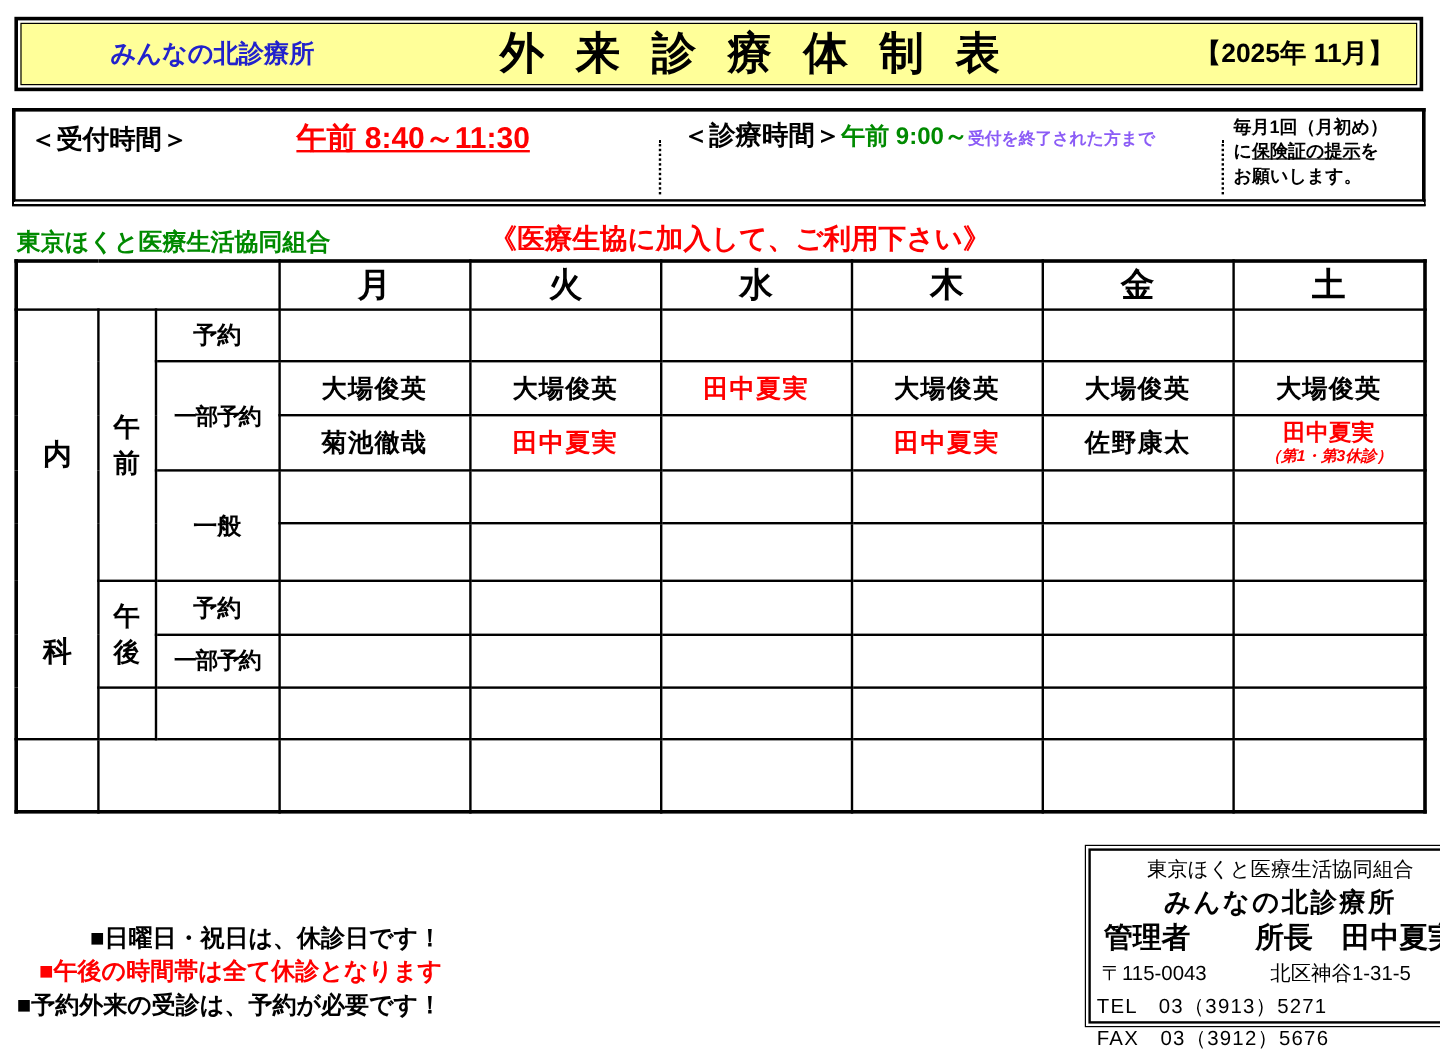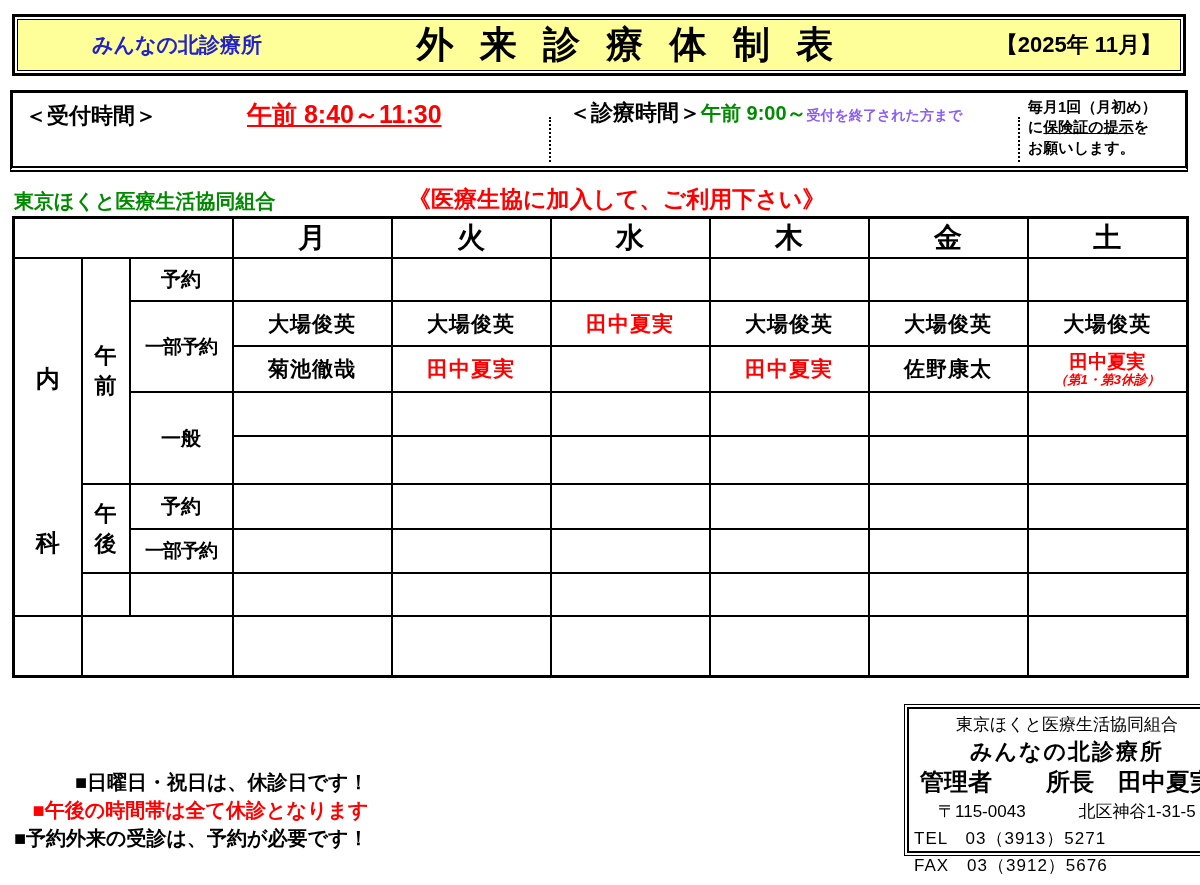--- a/index.html
+++ b/index.html
@@ -63,21 +63,21 @@
   .note-line.red{color:#FF0000;}
   
   .info{position:absolute;left:904px;top:704px;width:326px;height:152px;
     border:1px solid #000;padding:2px;box-sizing:border-box;}
   .info-inner{height:100%;border:2px solid #000;box-sizing:border-box;padding:3px 5px 0 5px;}
   .info-org{text-align:center;font-size:17px;line-height:25px;white-space:nowrap;}
   .info-name{text-align:center;font-size:22px;font-weight:bold;letter-spacing:2px;line-height:29px;white-space:nowrap;}
   .info-manager{display:flex;justify-content:space-between;padding:0 6px;
     font-size:24px;font-weight:bold;line-height:32px;white-space:nowrap;}
   .info-addr{display:flex;font-size:17px;line-height:27px;white-space:nowrap;}
-  .info-postal{margin-left:24px;} .info-street{margin-left:53px;}
+  .info-postal{margin-left:4px;} .info-street{margin-left:53px;}
   .info-tel,.info-fax{font-size:17px;line-height:27px;letter-spacing:1px;white-space:nowrap;}
 </style>
 </head>
 <body>
 
 <div class="banner">
   <div class="banner-inner">
     <span class="banner-clinic">みんなの北診療所</span>
     <span class="banner-title">外 来 診 療 体 制 表</span>
     <span class="banner-period">【2025年 11月】</span>

